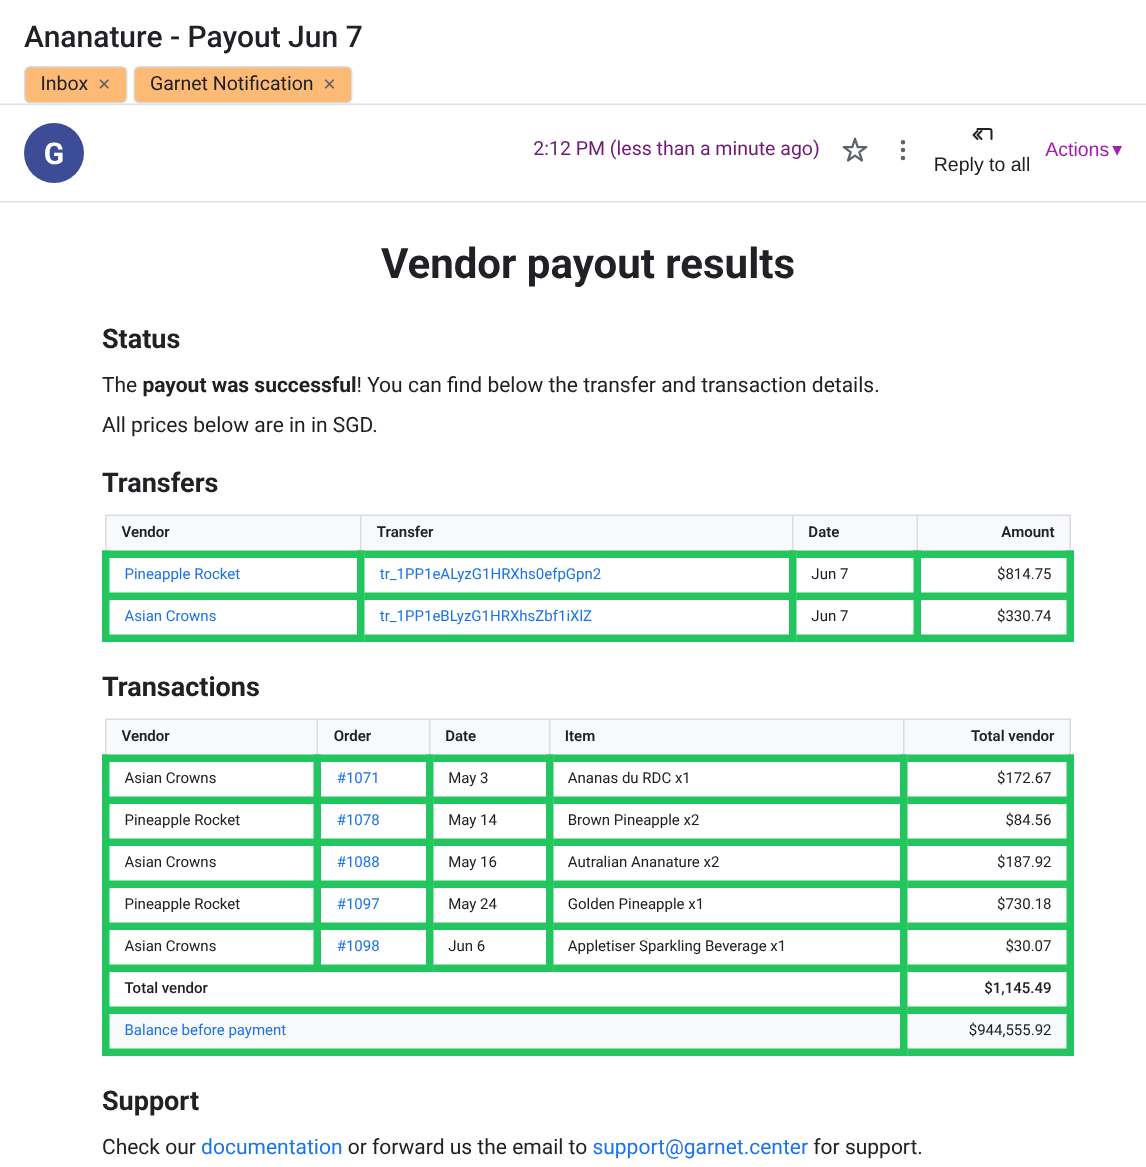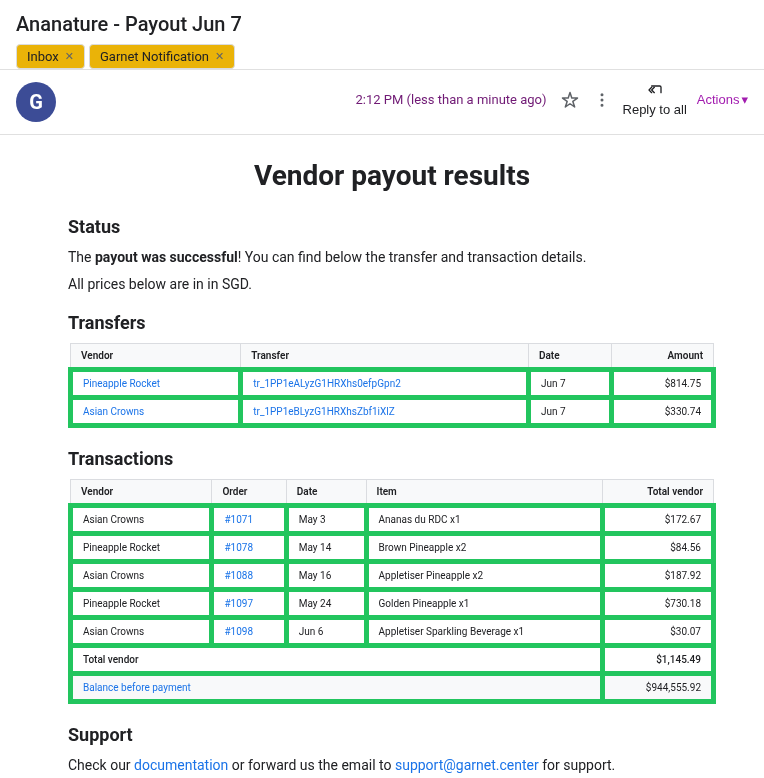--- a/index.html
+++ b/index.html
@@ -36,21 +36,21 @@
     }
     .tab {
       display: flex;
       align-items: center;
       gap: 6px;
       padding: 4px 10px;
       border: 1px solid #dadce0;
       border-radius: 4px;
       font-size: 13px;
       color: #202124;
-      background: #eab308;
+      background: #fdba74;
       cursor: pointer;
     }
     .tab .close-x {
       color: #5f6368;
       font-size: 11px;
       cursor: pointer;
       line-height: 1;
     }
     
     .email-header {
@@ -354,21 +354,21 @@
       <td>Pineapple Rocket</td>
       <td><a class="link" href="#">#1078</a></td>
       <td>May 14</td>
       <td>Brown Pineapple x2</td>
       <td>$84.56</td>
     </tr>
           <tr>
       <td>Asian Crowns</td>
       <td><a class="link" href="#">#1088</a></td>
       <td>May 16</td>
-      <td>Appletiser Pineapple x2</td>
+      <td>Autralian Ananature x2</td>
       <td>$187.92</td>
     </tr>
           <tr>
       <td>Pineapple Rocket</td>
       <td><a class="link" href="#">#1097</a></td>
       <td>May 24</td>
       <td>Golden Pineapple x1</td>
       <td>$730.18</td>
     </tr>
           <tr>

